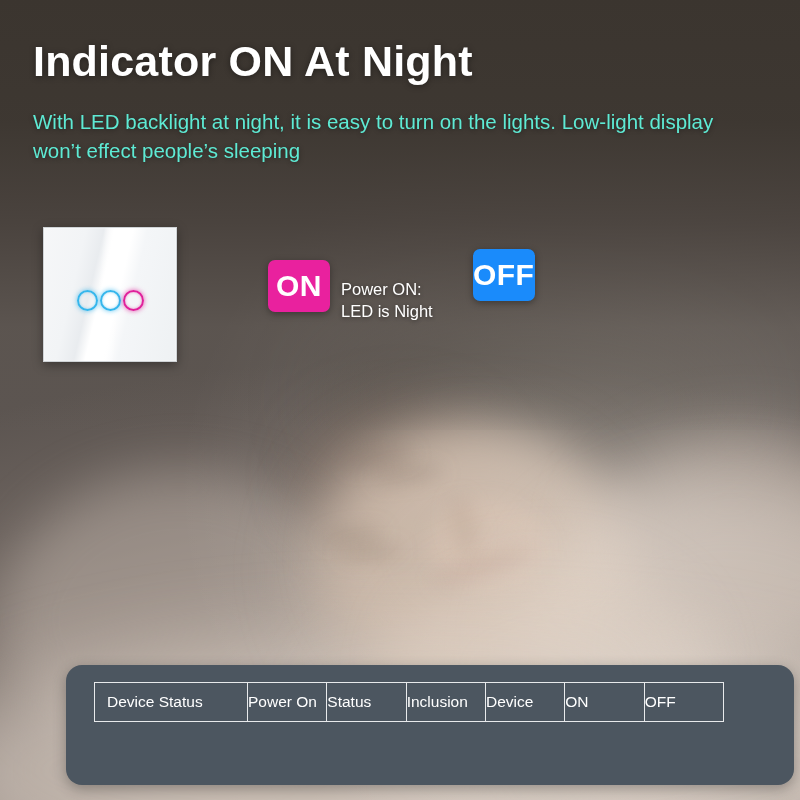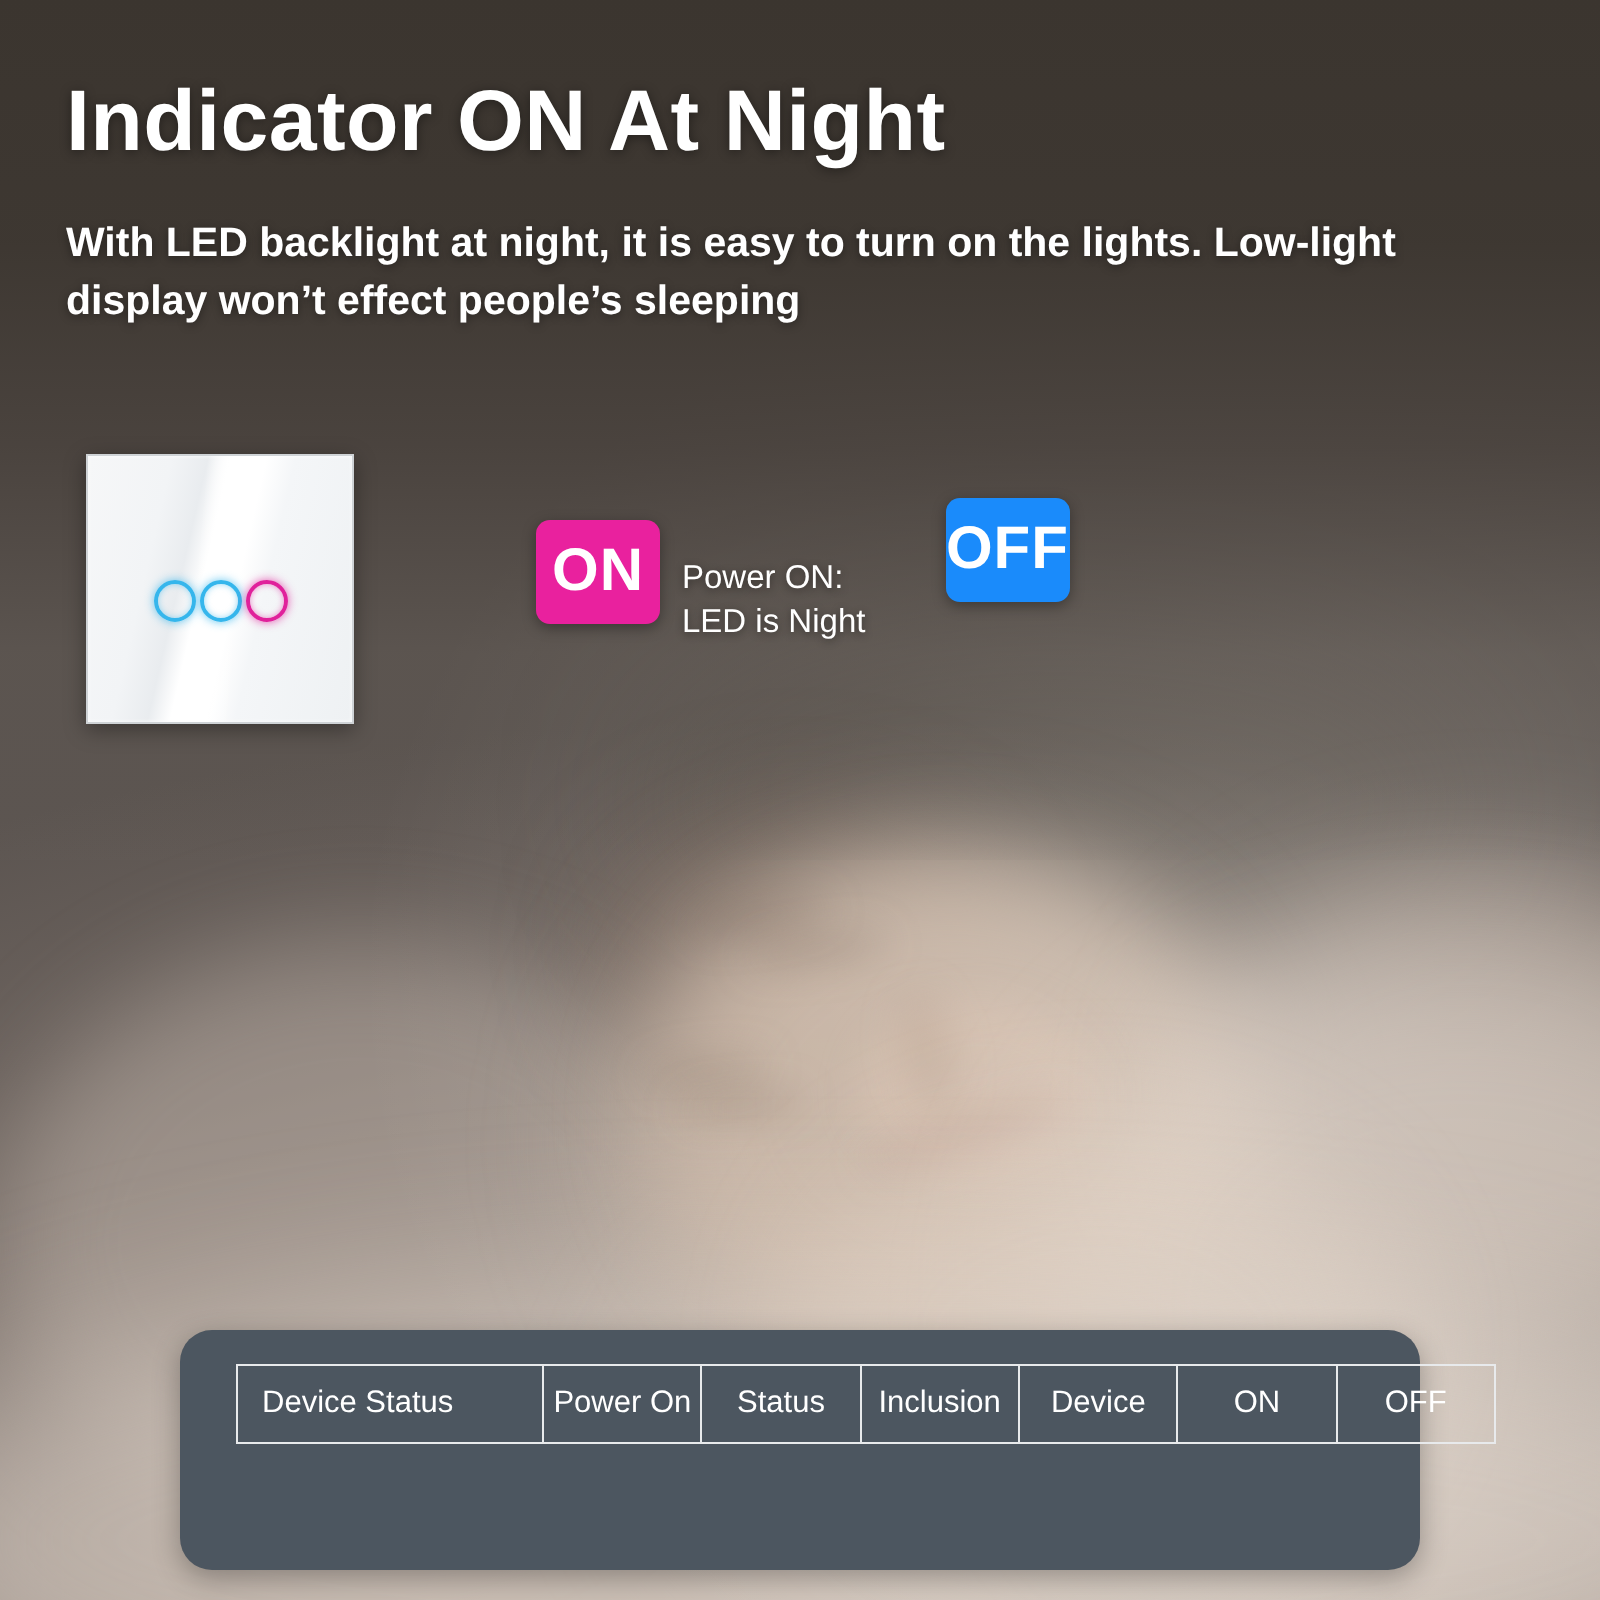--- a/index.html
+++ b/index.html
@@ -90,23 +90,23 @@
     color: #ffffff;
     font-size: 43px;
     font-weight: 700;
     letter-spacing: 0.2px;
     line-height: 54px;
     text-shadow: 0 1px 6px rgba(0,0,0,0.42);
     white-space: nowrap;
   }
   .page-subtitle {
     margin: 19px 0 0 0;
-    color: #ffffff;
+    color: #5eead4;
     font-size: 20.5px;
-    font-weight: 700;
+    font-weight: 400;
     line-height: 29px;
     max-width: 700px;
     text-shadow: 0 1px 5px rgba(0,0,0,0.40);
   }
 
   
   .switch-panel {
     position: absolute;
     left: 43px;
     top: 227px;
@@ -188,40 +188,38 @@
     text-shadow: 0 1px 4px rgba(0,0,0,0.45);
     white-space: nowrap;
     margin-top: 29px;
   }
 
   
   .table-card {
     position: absolute;
     left: 66px;
     top: 665px;
-    width: 620px;
+    width: 728px;
     height: 120px;
     background: #4c5660;
     border-radius: 16px;
     box-shadow: 0 4px 14px rgba(0,0,0,0.30);
-    margin-left: 24px;
   }
   .status-table {
     position: absolute;
     left: 28px;
     top: 17px;
     border-collapse: collapse;
     table-layout: fixed;
     width: 630px;
   }
   .status-table td {
     border: 1.4px solid #e8eaec;
     color: #ffffff;
     font-size: 15.5px;
-    text-align: center;
     height: 38px;
     padding: 0;
   }
   .status-table td.label-cell {
     text-align: left;
     padding-left: 12px;
     width: 140px;
   }
   .status-table tr.led-row td { height: 46px; }
   .dot {

